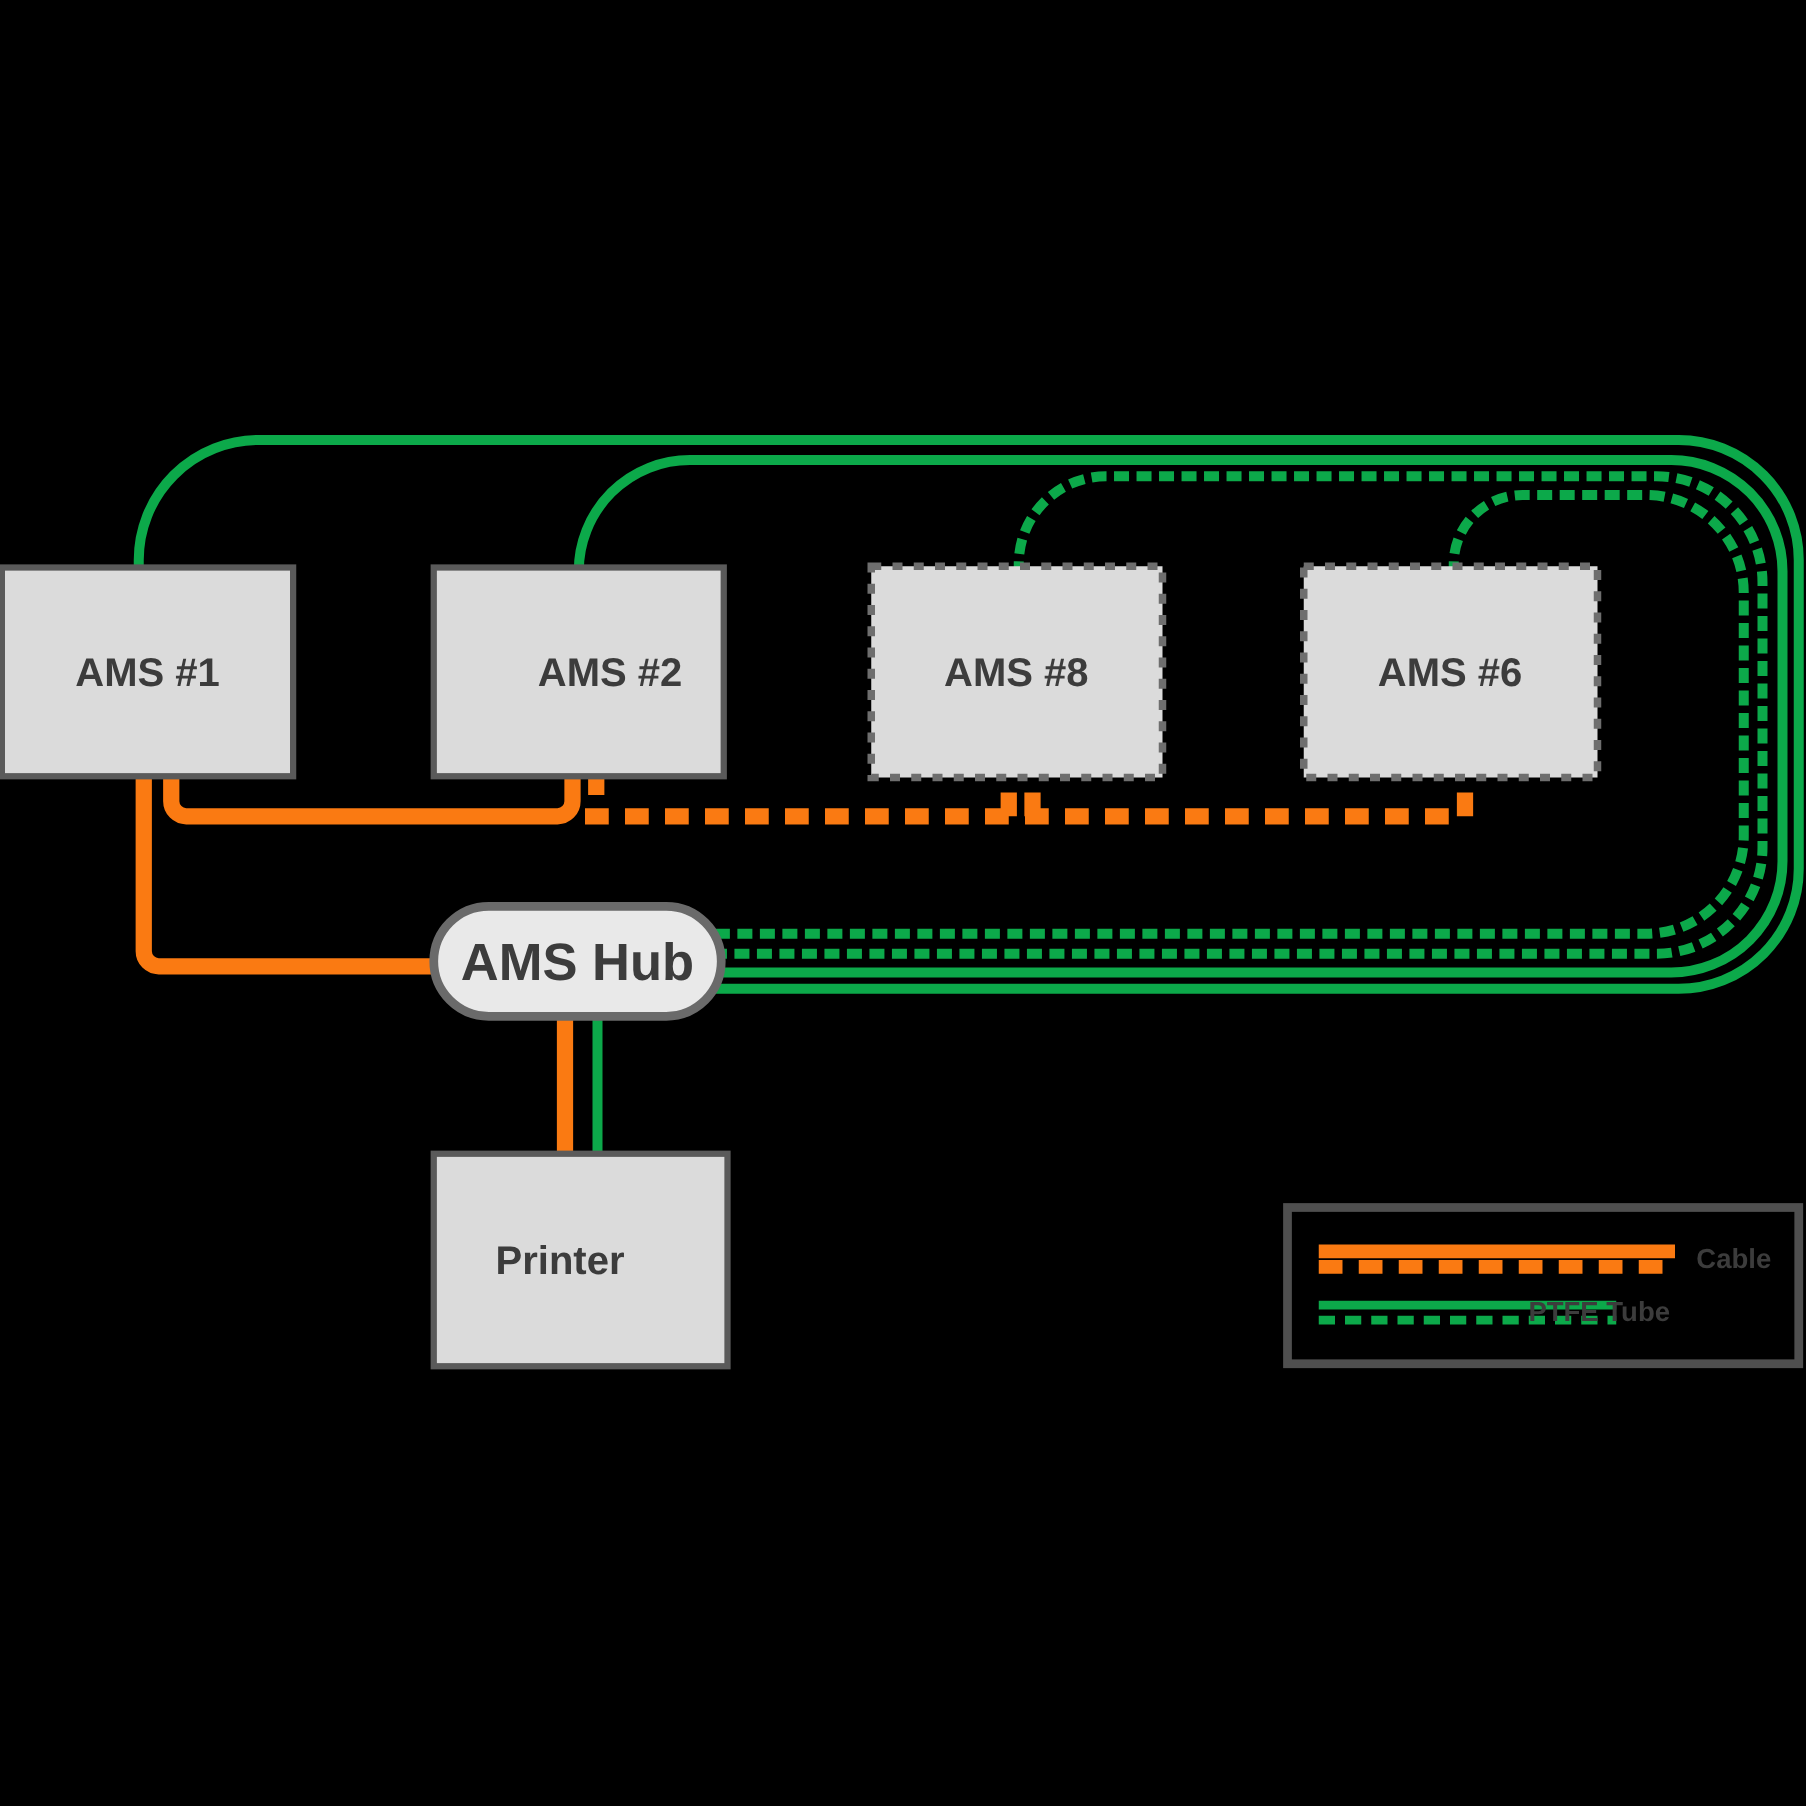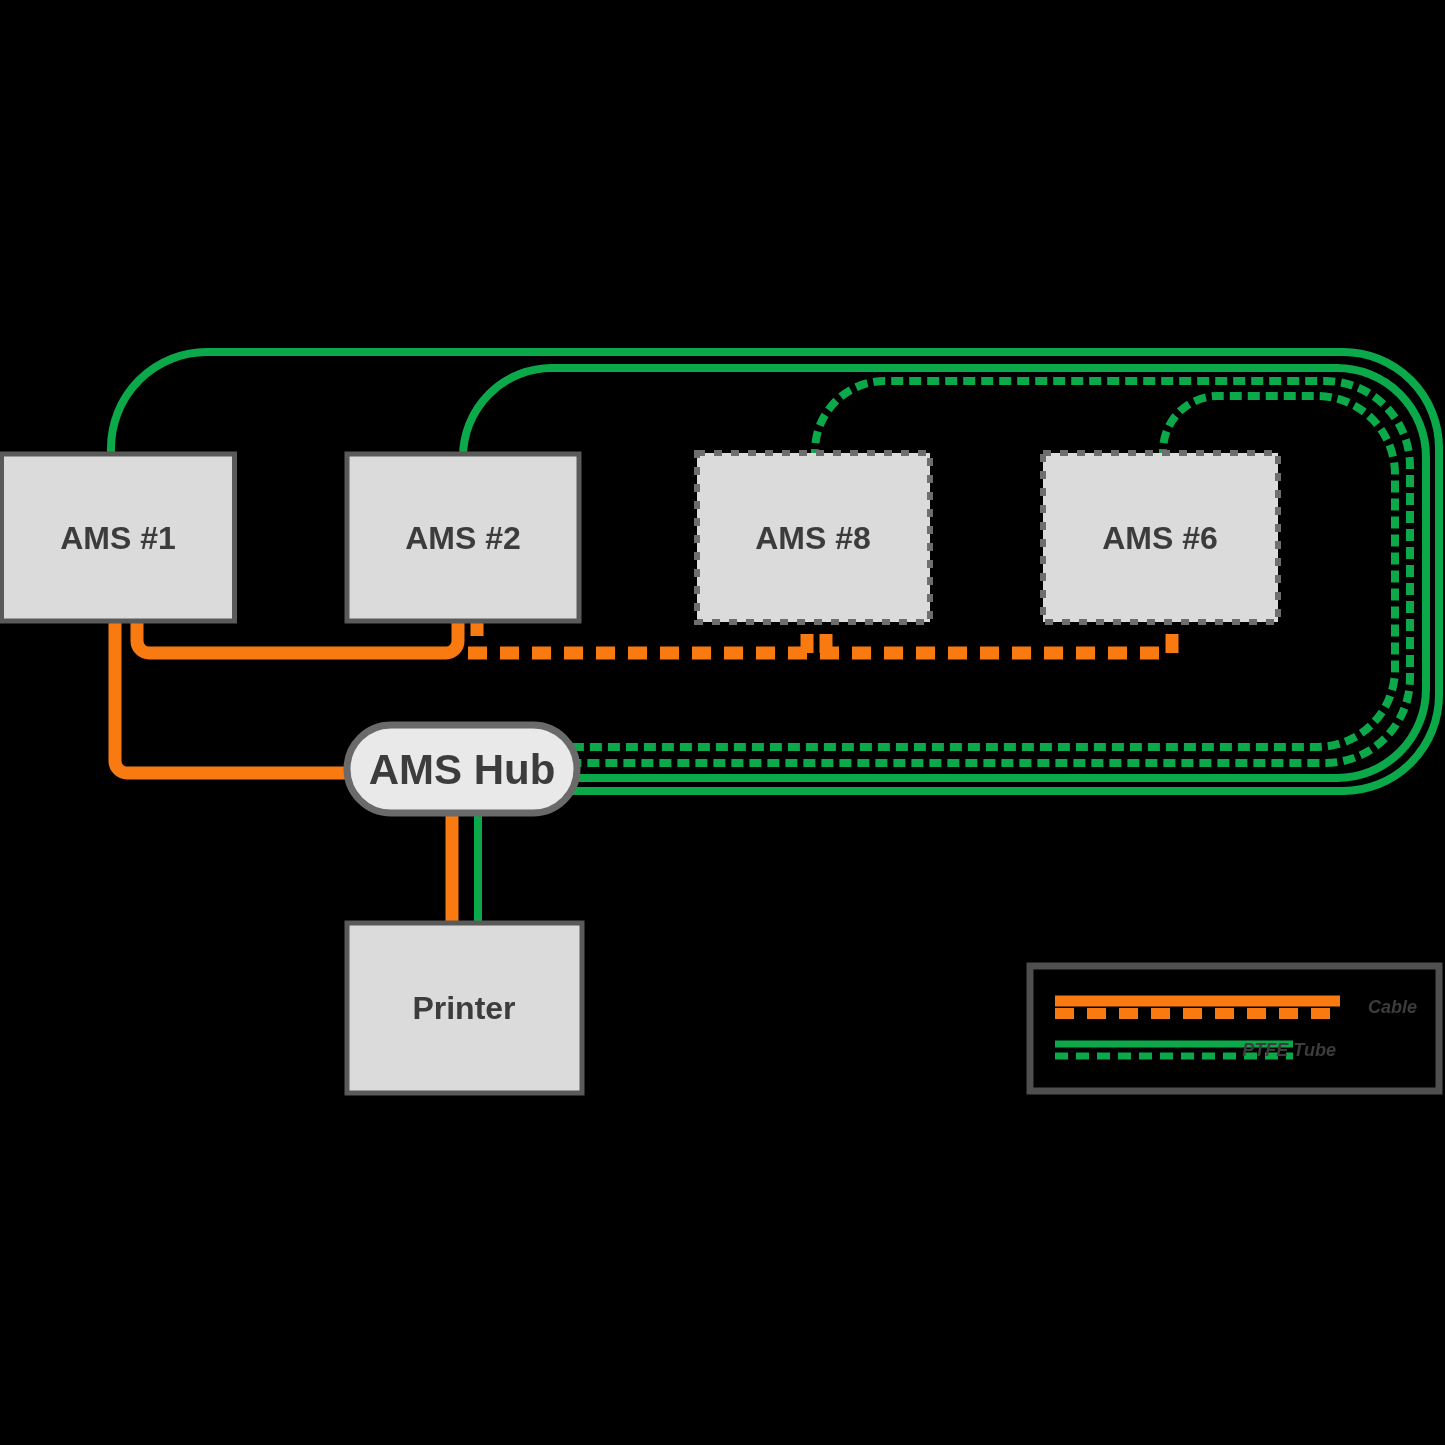--- a/index.html
+++ b/index.html
@@ -17,21 +17,21 @@
   .hub{fill:var(--c-hub_fill);stroke:var(--c-hub_border);stroke-width:7;}
   .legendbox{fill:none;stroke:var(--c-legend_border);stroke-width:7;}
   .cable-l{stroke:var(--c-cable);stroke-width:11;fill:none;}
   .cable-l.dashed{stroke-dasharray:19 13;}
   .tube-l{stroke:var(--c-tube);stroke-width:7;fill:none;}
   .tube-l.dashed{stroke-dasharray:13 8;}
 
   .label{position:absolute;transform:translate(-50%,-50%);color:var(--c-text);
          font-weight:700;font-size:32px;white-space:nowrap;line-height:1;}
   .label.hub-l{font-size:42px;}
-  .label.legend-l{font-size:18px;transform:translate(-100%,-50%);font-style:italic;}
+  .label.legend-l{font-size:22px;transform:translate(-100%,-50%);}
 </style>
 </head>
 <body>
 
 <div class="stage">
 
   <svg width="1445" height="1445" viewBox="0 0 1445 1445">
 
     <path class="tube" d="M111 462 L111 448 A96 96 0 0 1 207 352 H1343 A96 96 0 0 1 1439 448 V695 A96 96 0 0 1 1343 791 H570"></path>
     <path class="tube" d="M463 462 L463 457 A89 89 0 0 1 552 368 H1337 A89 89 0 0 1 1426 457 V689 A89 89 0 0 1 1337 778 H570"></path>
@@ -52,21 +52,21 @@
     <rect class="box" x="347" y="923" width="235" height="170"></rect>
 
     <rect class="legendbox" x="1030" y="966" width="409" height="125"></rect>
     <line class="cable-l" x1="1055" y1="1001" x2="1340" y2="1001"></line>
     <line class="cable-l dashed" x1="1055" y1="1013.5" x2="1340" y2="1013.5"></line>
     <line class="tube-l" x1="1055" y1="1044" x2="1293" y2="1044"></line>
     <line class="tube-l dashed" x1="1055" y1="1056" x2="1293" y2="1056"></line>
   </svg>
 
   <div class="label" style="left:118px;top:538px">AMS #1</div>
-  <div class="label" style="left:463px;top:538px">AMS #2</div>
+  <div class="label" style="left:488px;top:538px">AMS #2</div>
   <div class="label" style="left:813px;top:538px">AMS #8</div>
   <div class="label" style="left:1160px;top:538px">AMS #6</div>
   <div class="label hub-l" style="left:462px;top:770px">AMS Hub</div>
-  <div class="label" style="left:464px;top:1008px">Printer</div>
+  <div class="label" style="left:448px;top:1008px">Printer</div>
   <div class="label legend-l" style="left:1417px;top:1007px">Cable</div>
   <div class="label legend-l" style="left:1336px;top:1050px">PTFE Tube</div>
 
 </div>
 
 </body></html>

